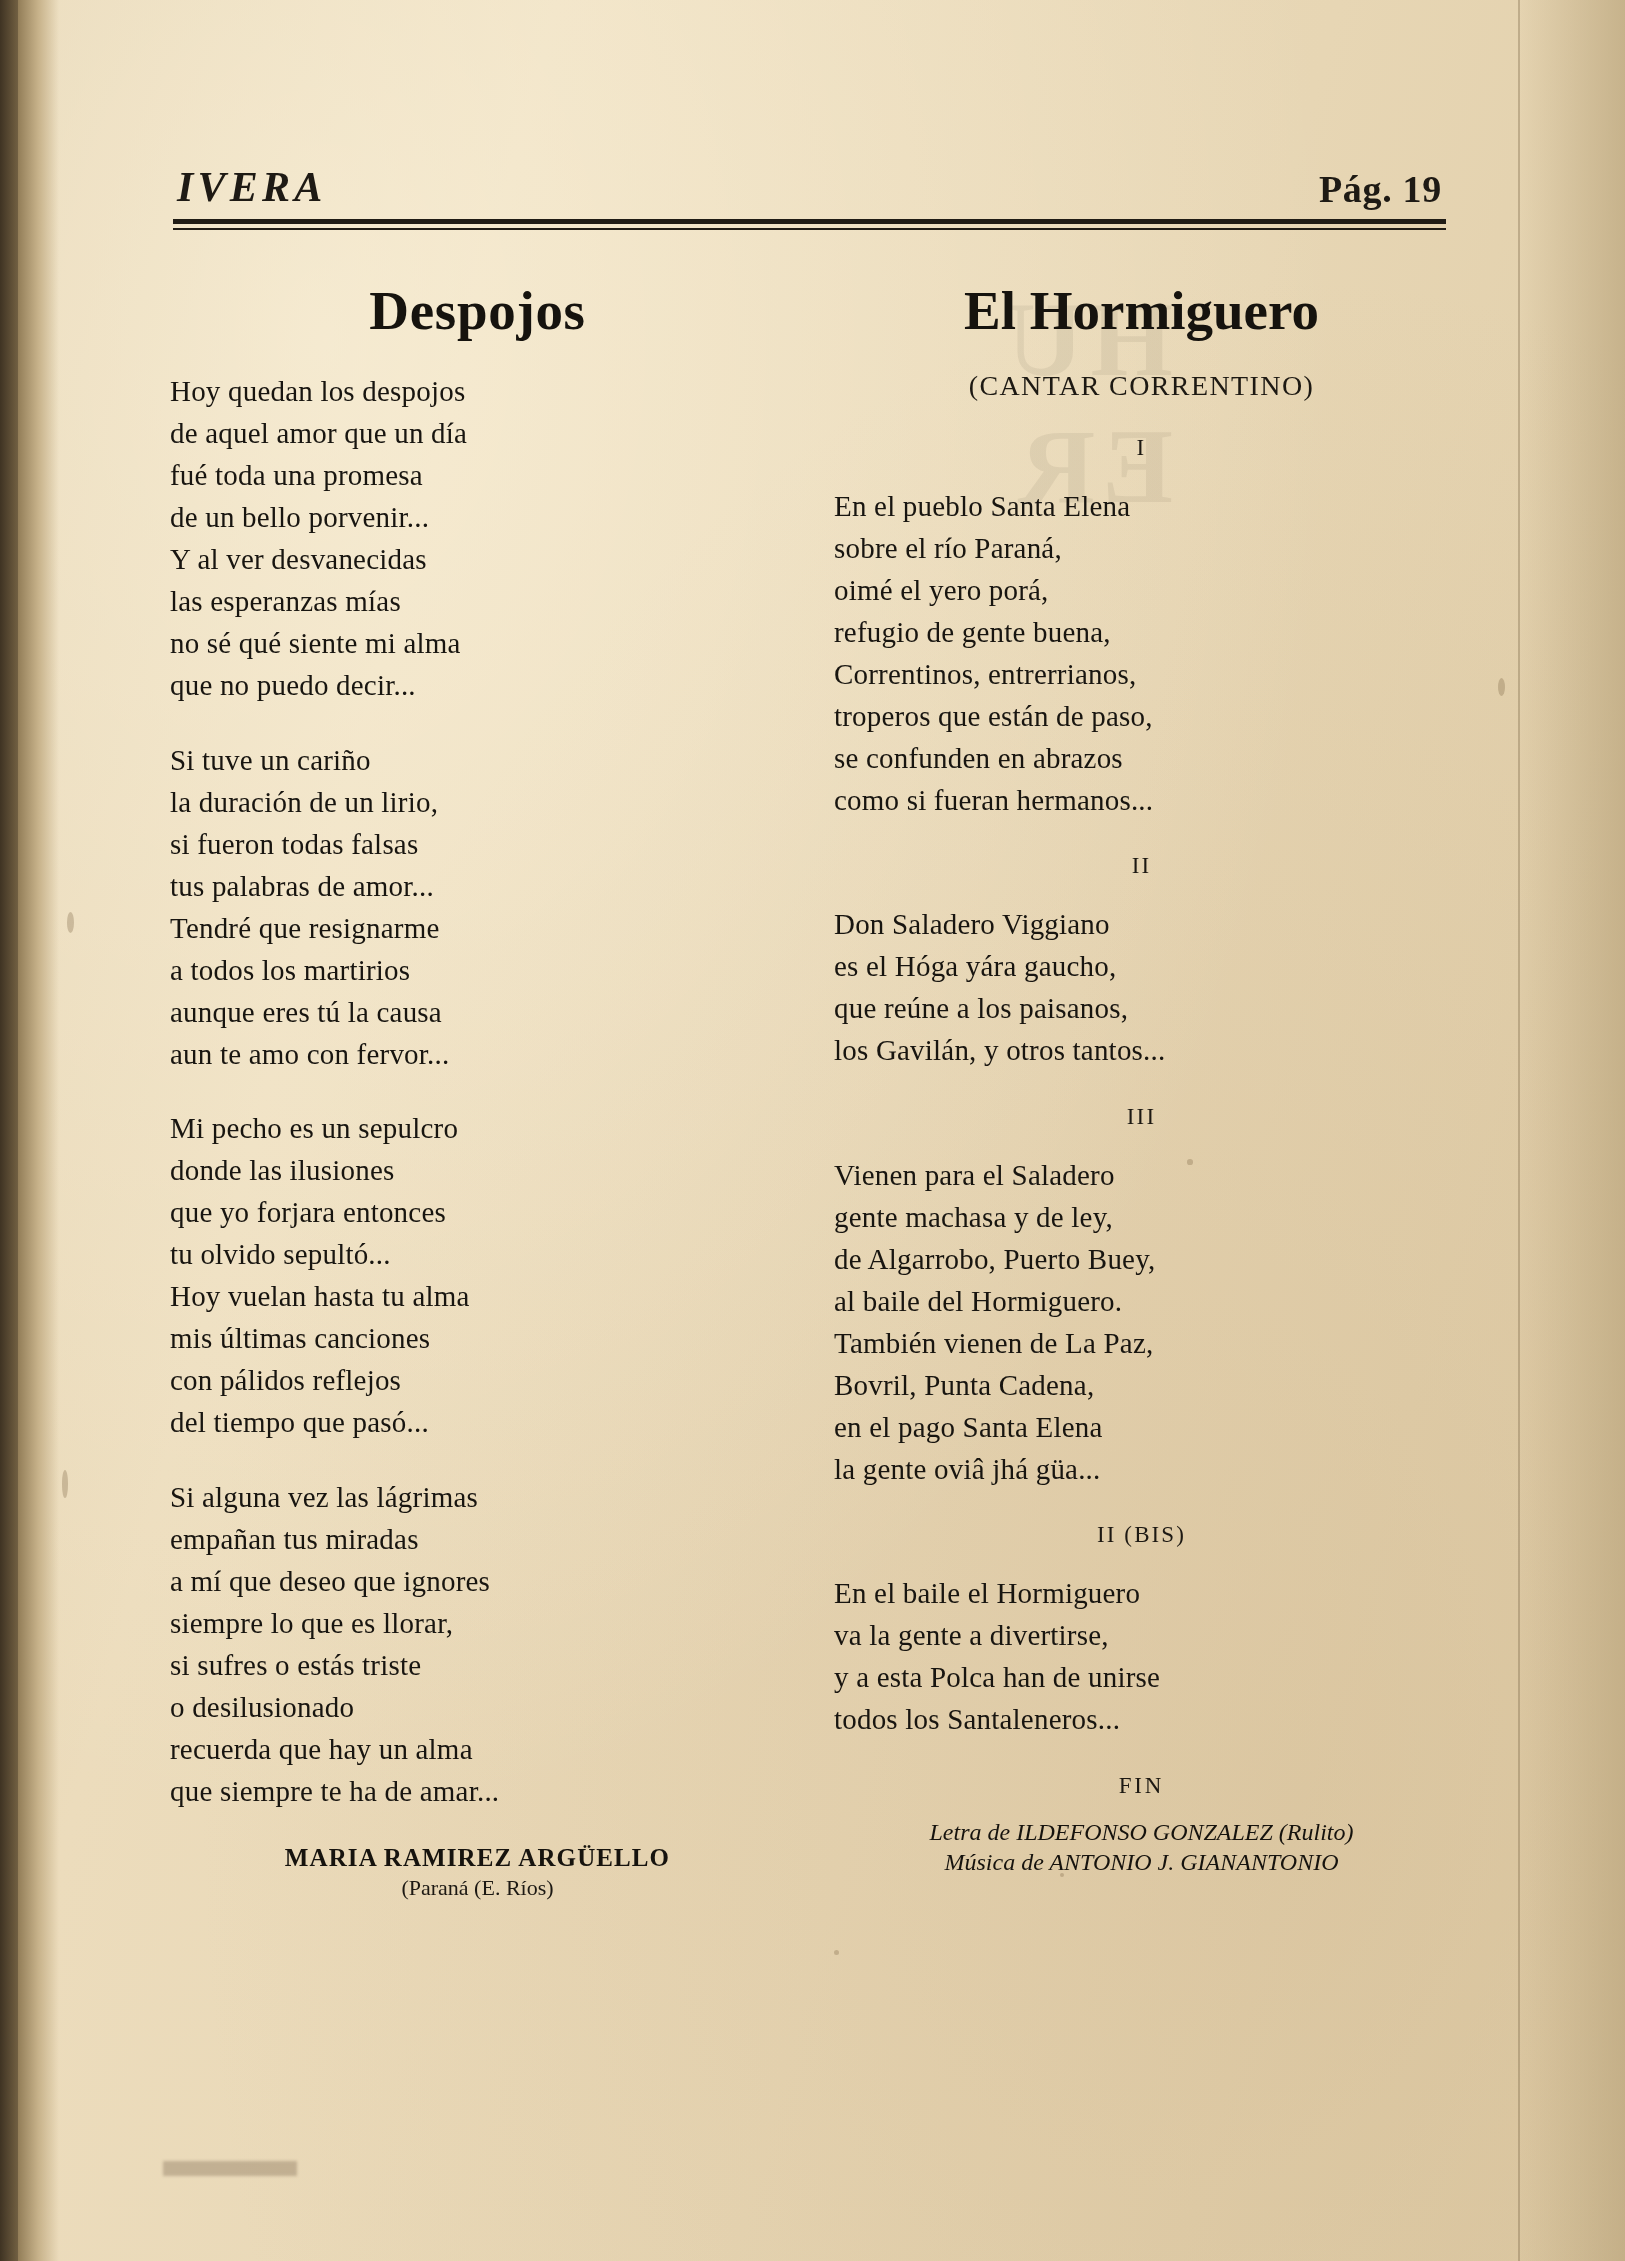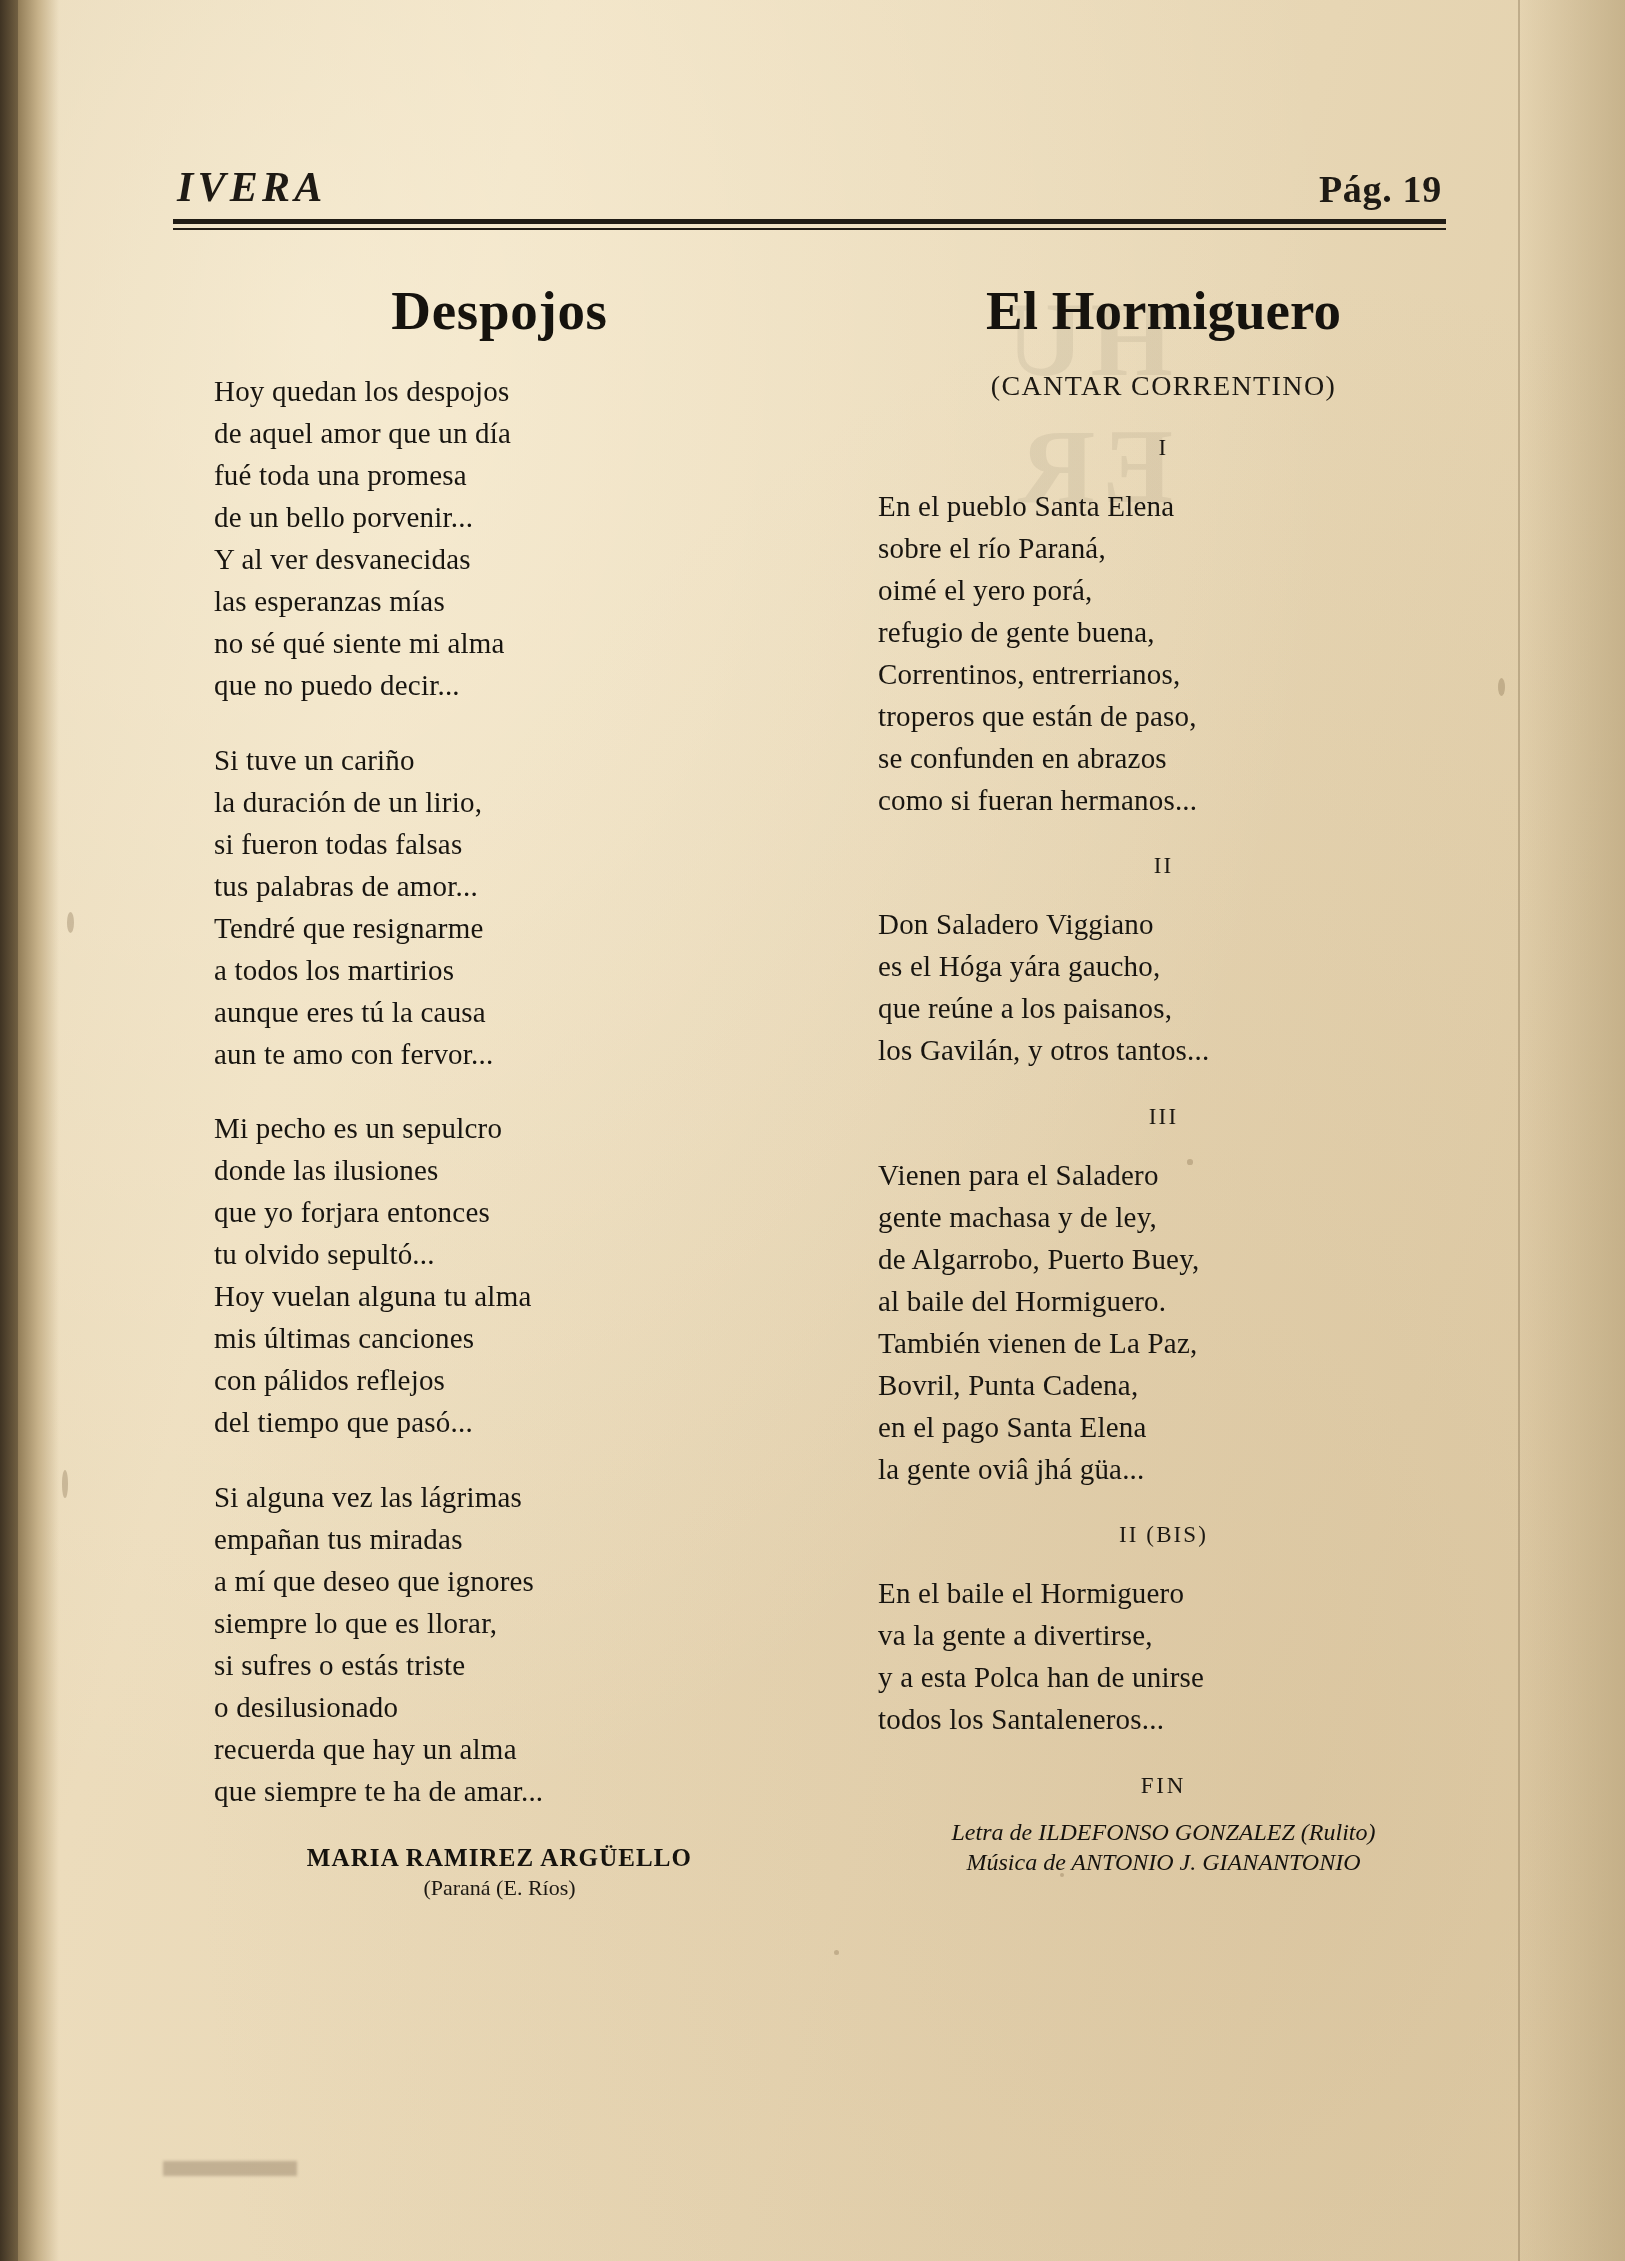--- a/index.html
+++ b/index.html
@@ -103,21 +103,20 @@
     margin: 3.5px 2.8px 0 2.8px;
   }
 
   
   .columns {
     display: flex;
     margin-top: 49px;
   }
   .col {
     box-sizing: border-box;
-    margin-left: 44px;
   }
   .col-left {
     width: 643px;
     padding-right: 28px;
   }
   .col-right {
     width: 636px;
     padding-left: 21px;
   }
 
@@ -276,21 +275,21 @@
           <div class="line">a todos los martirios</div>
           <div class="line">aunque eres tú la causa</div>
           <div class="line">aun te amo con fervor...</div>
         </div>
 
         <div class="stanza">
           <div class="line">Mi pecho es un sepulcro</div>
           <div class="line">donde las ilusiones</div>
           <div class="line">que yo forjara entonces</div>
           <div class="line">tu olvido sepultó...</div>
-          <div class="line">Hoy vuelan alguna tu alma</div>
+          <div class="line">Hoy vuelan hasta tu alma</div>
           <div class="line">mis últimas canciones</div>
           <div class="line">con pálidos reflejos</div>
           <div class="line">del tiempo que pasó...</div>
         </div>
 
         <div class="stanza">
           <div class="line">Si alguna vez las lágrimas</div>
           <div class="line">empañan tus miradas</div>
           <div class="line">a mí que deseo que ignores</div>
           <div class="line">siempre lo que es llorar,</div>

